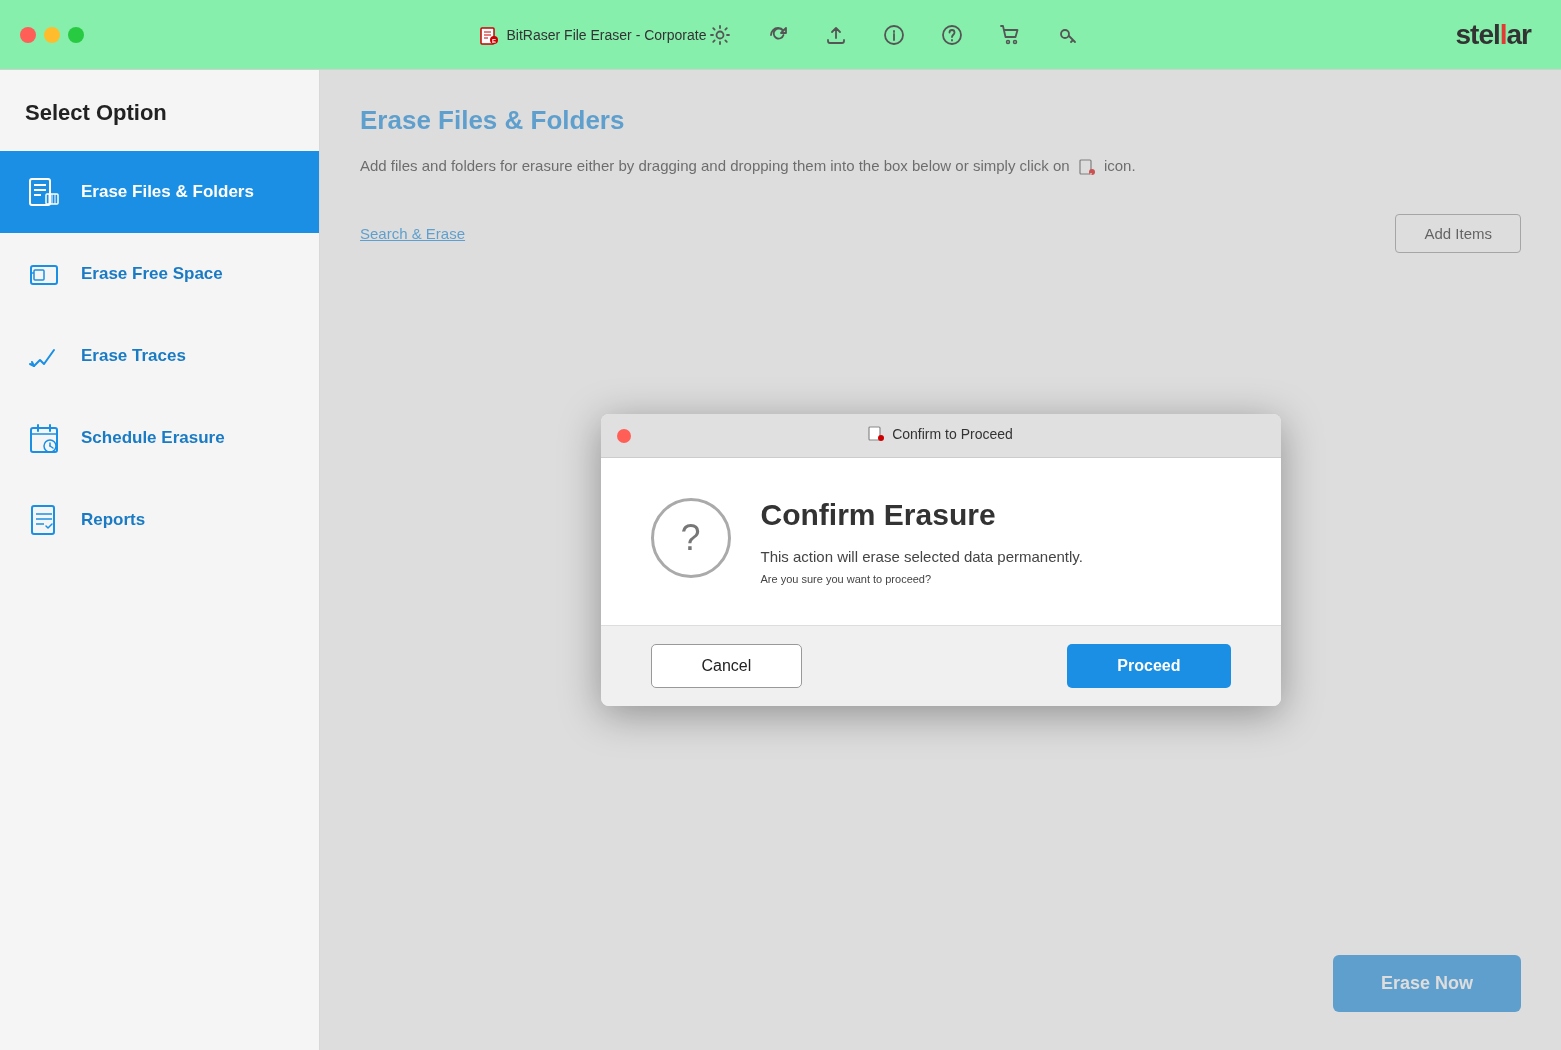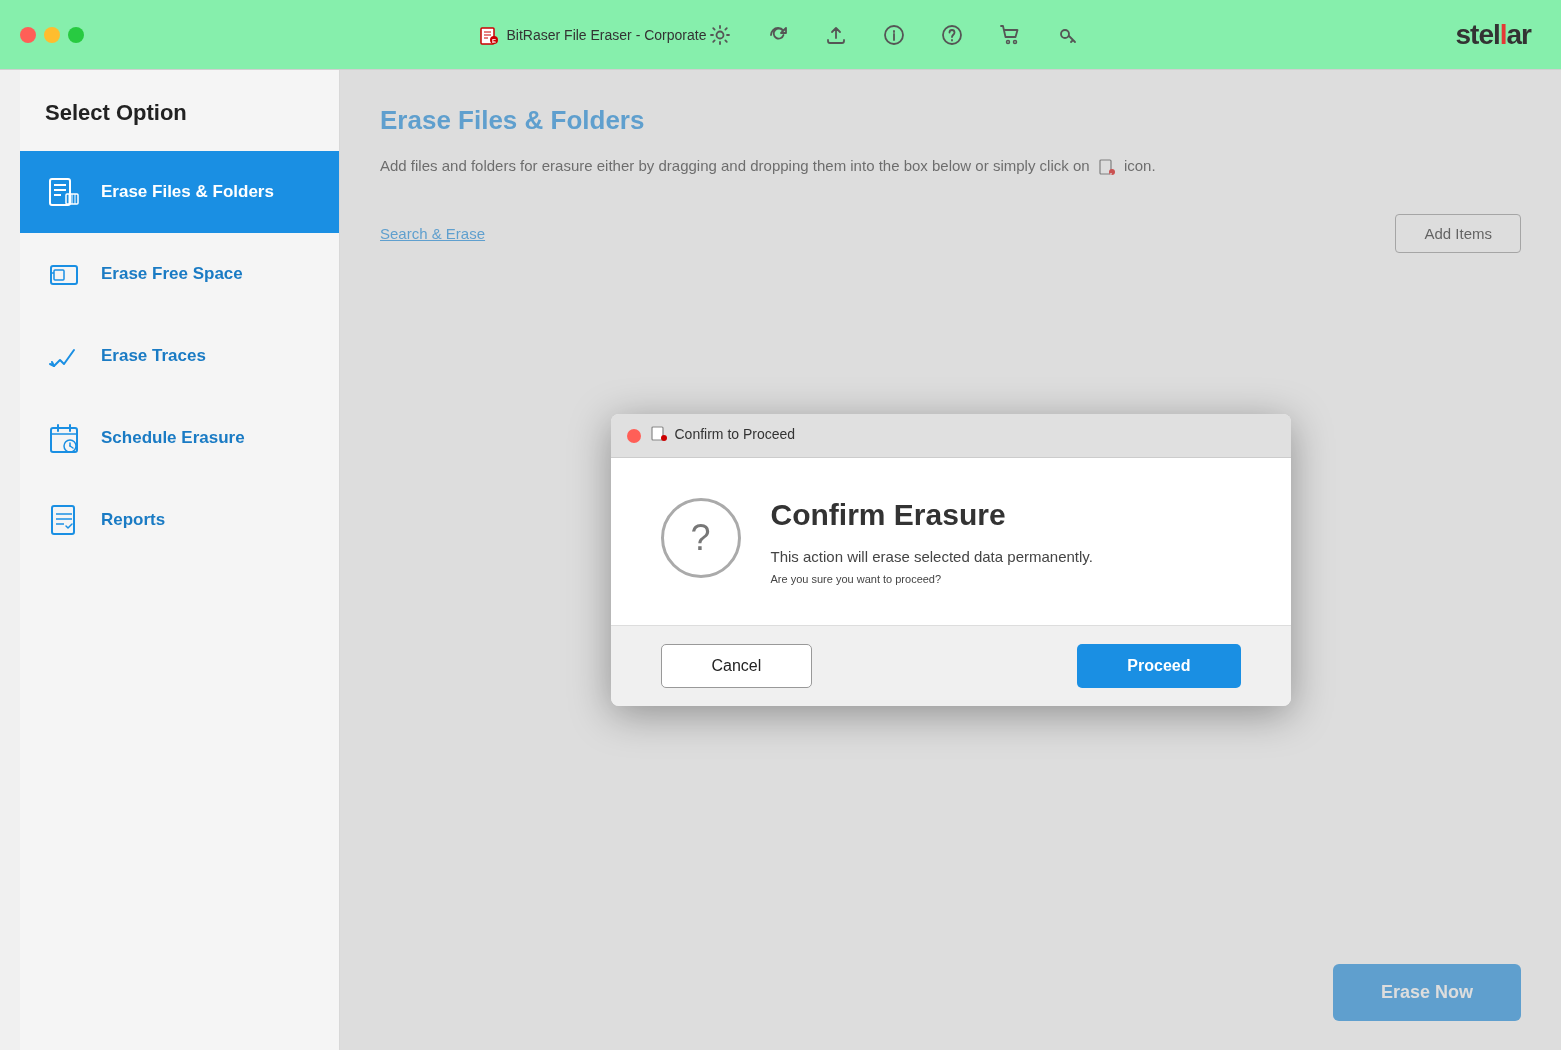--- a/index.html
+++ b/index.html
@@ -75,21 +75,20 @@
       font-weight: bold;
       color: #333;
       letter-spacing: -1px;
     }
     .stellar-logo span { color: #e53935; }
 
     
     .main-layout {
       display: flex;
       height: calc(1050px - 70px);
-      padding-left: 20px;
     }
 
     
     .sidebar {
       width: 320px;
       background: #f5f5f5;
       border-right: 1px solid #d8d8d8;
       padding-top: 20px;
       flex-shrink: 0;
     }
@@ -211,21 +210,21 @@
       padding: 10px 28px;
       font-size: 15px;
       border-radius: 4px;
       cursor: pointer;
       color: #222;
     }
 
     
     .erase-now-btn {
       position: absolute;
-      bottom: 29px;
+      bottom: 38px;
       right: 40px;
       background: #1a8fe3;
       color: #fff;
       border: none;
       padding: 18px 48px;
       font-size: 18px;
       font-weight: 600;
       border-radius: 6px;
       cursor: pointer;
     }
@@ -261,21 +260,21 @@
       width: 14px;
       height: 14px;
       border-radius: 50%;
       background: #ff5f57;
     }
     .dialog-title-text {
       font-size: 14px;
       color: #333;
       font-weight: 500;
       flex: 1;
-      text-align: left;
+      text-align: center;
       margin-right: 24px;
     }
     .dialog-body {
       background: #fff;
       padding: 40px 50px 40px 50px;
       display: flex;
       align-items: flex-start;
       gap: 30px;
     }
     .dialog-icon-circle {

